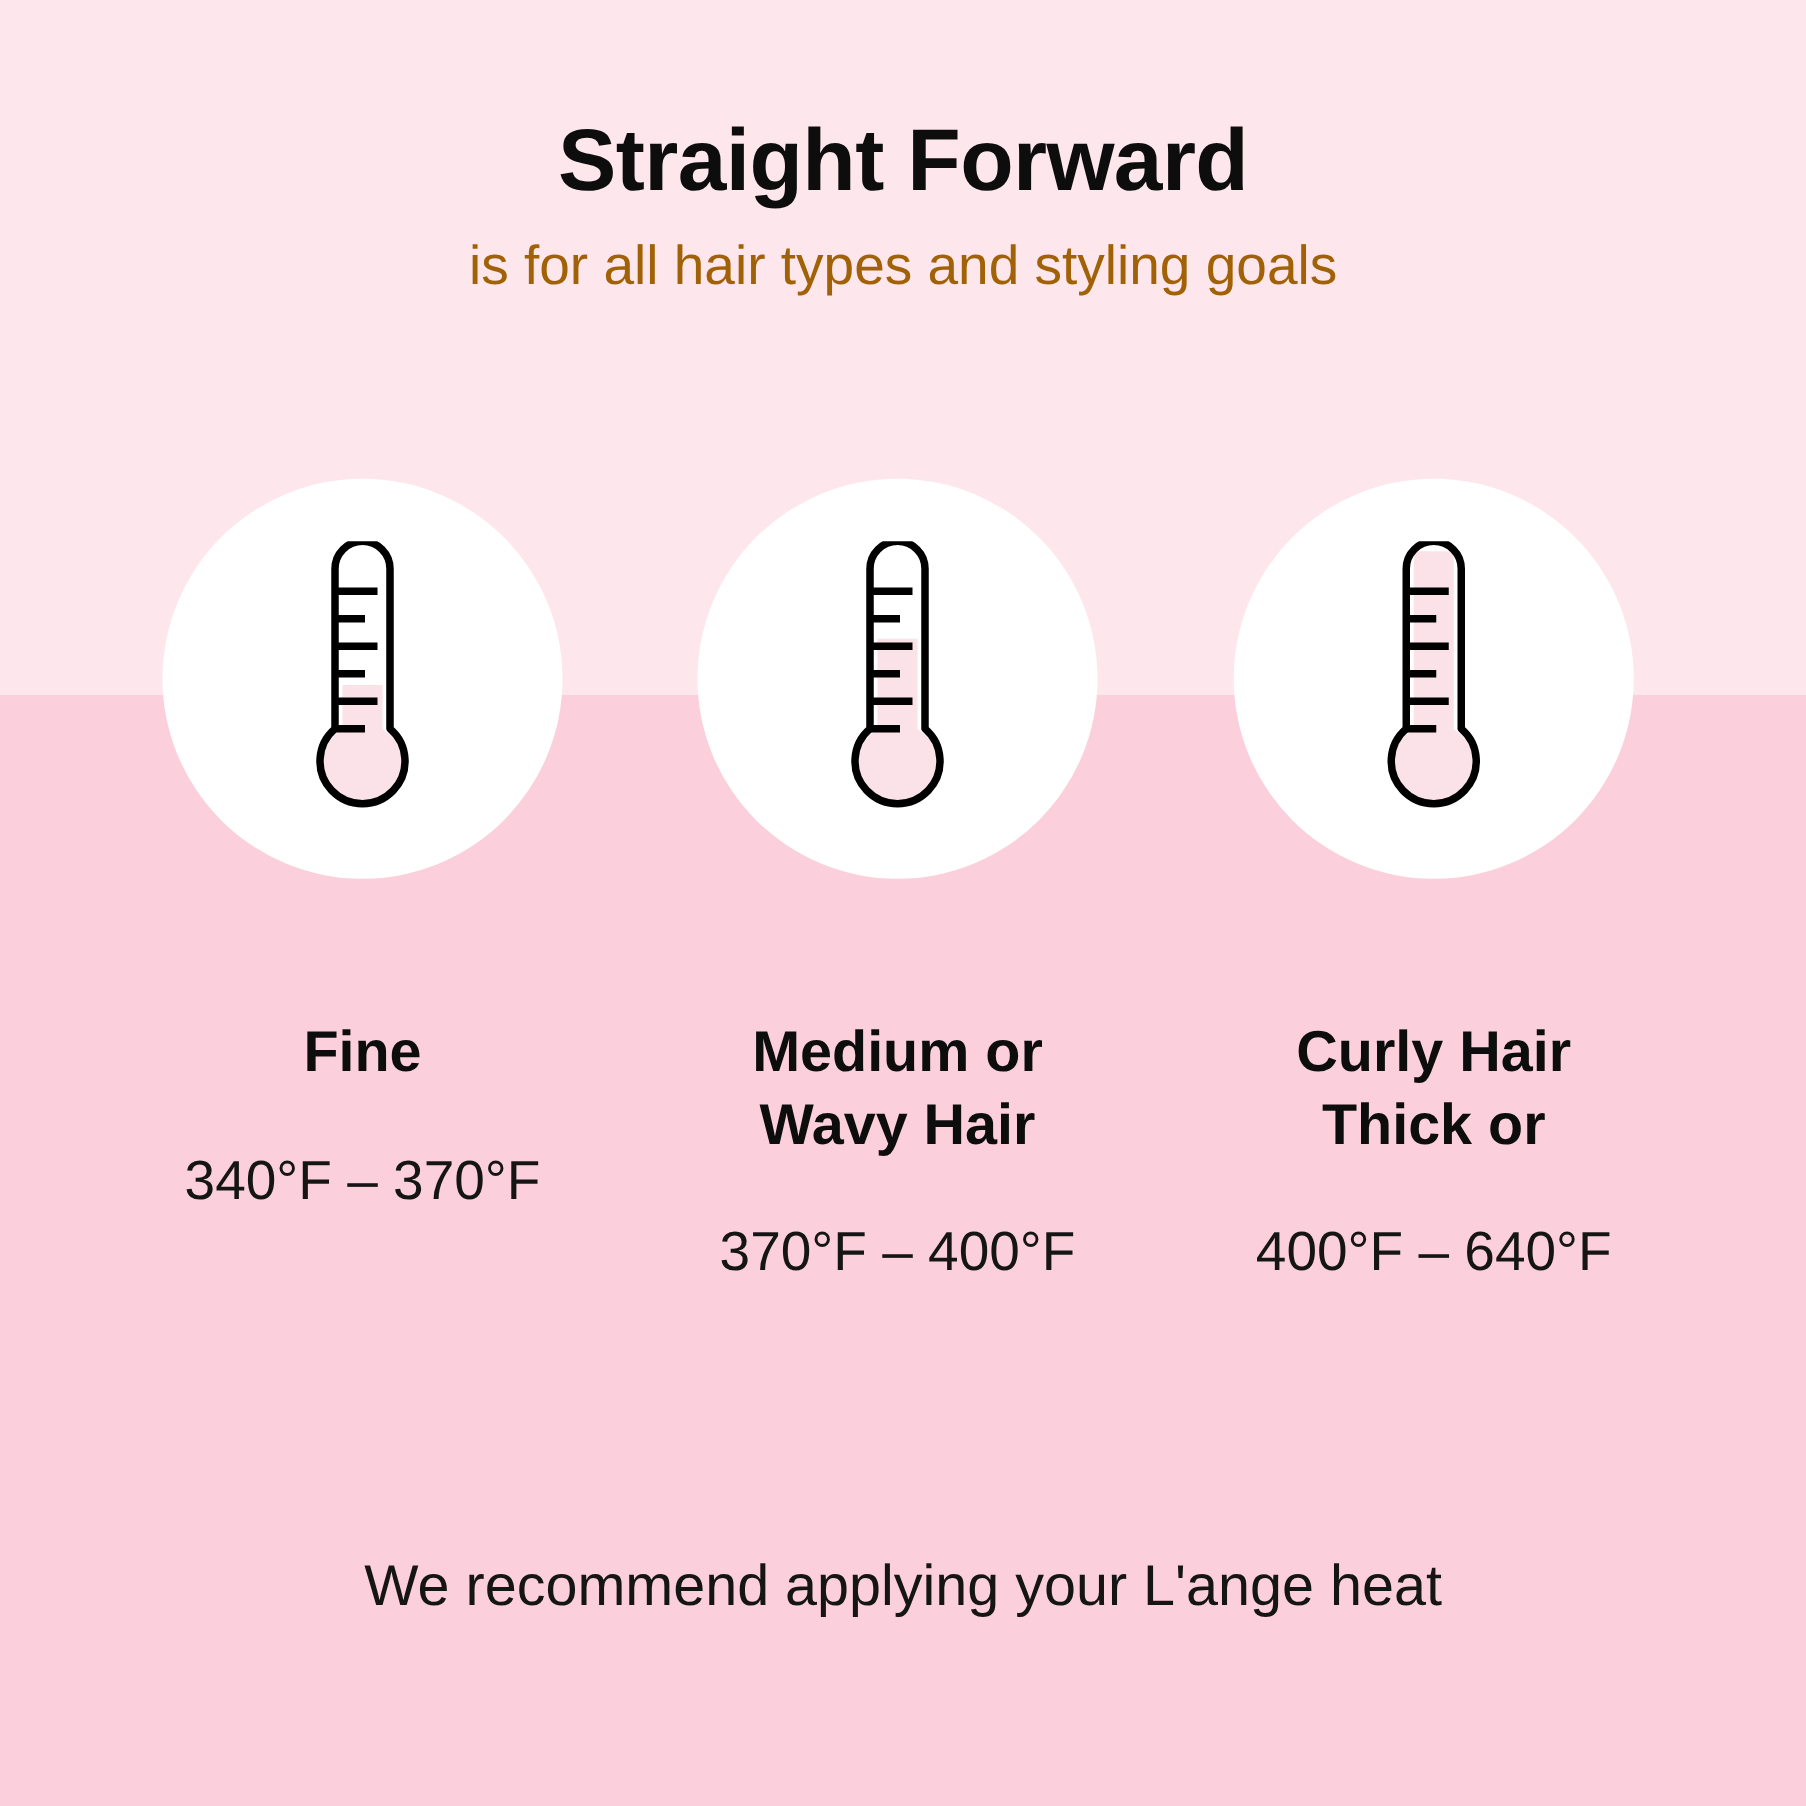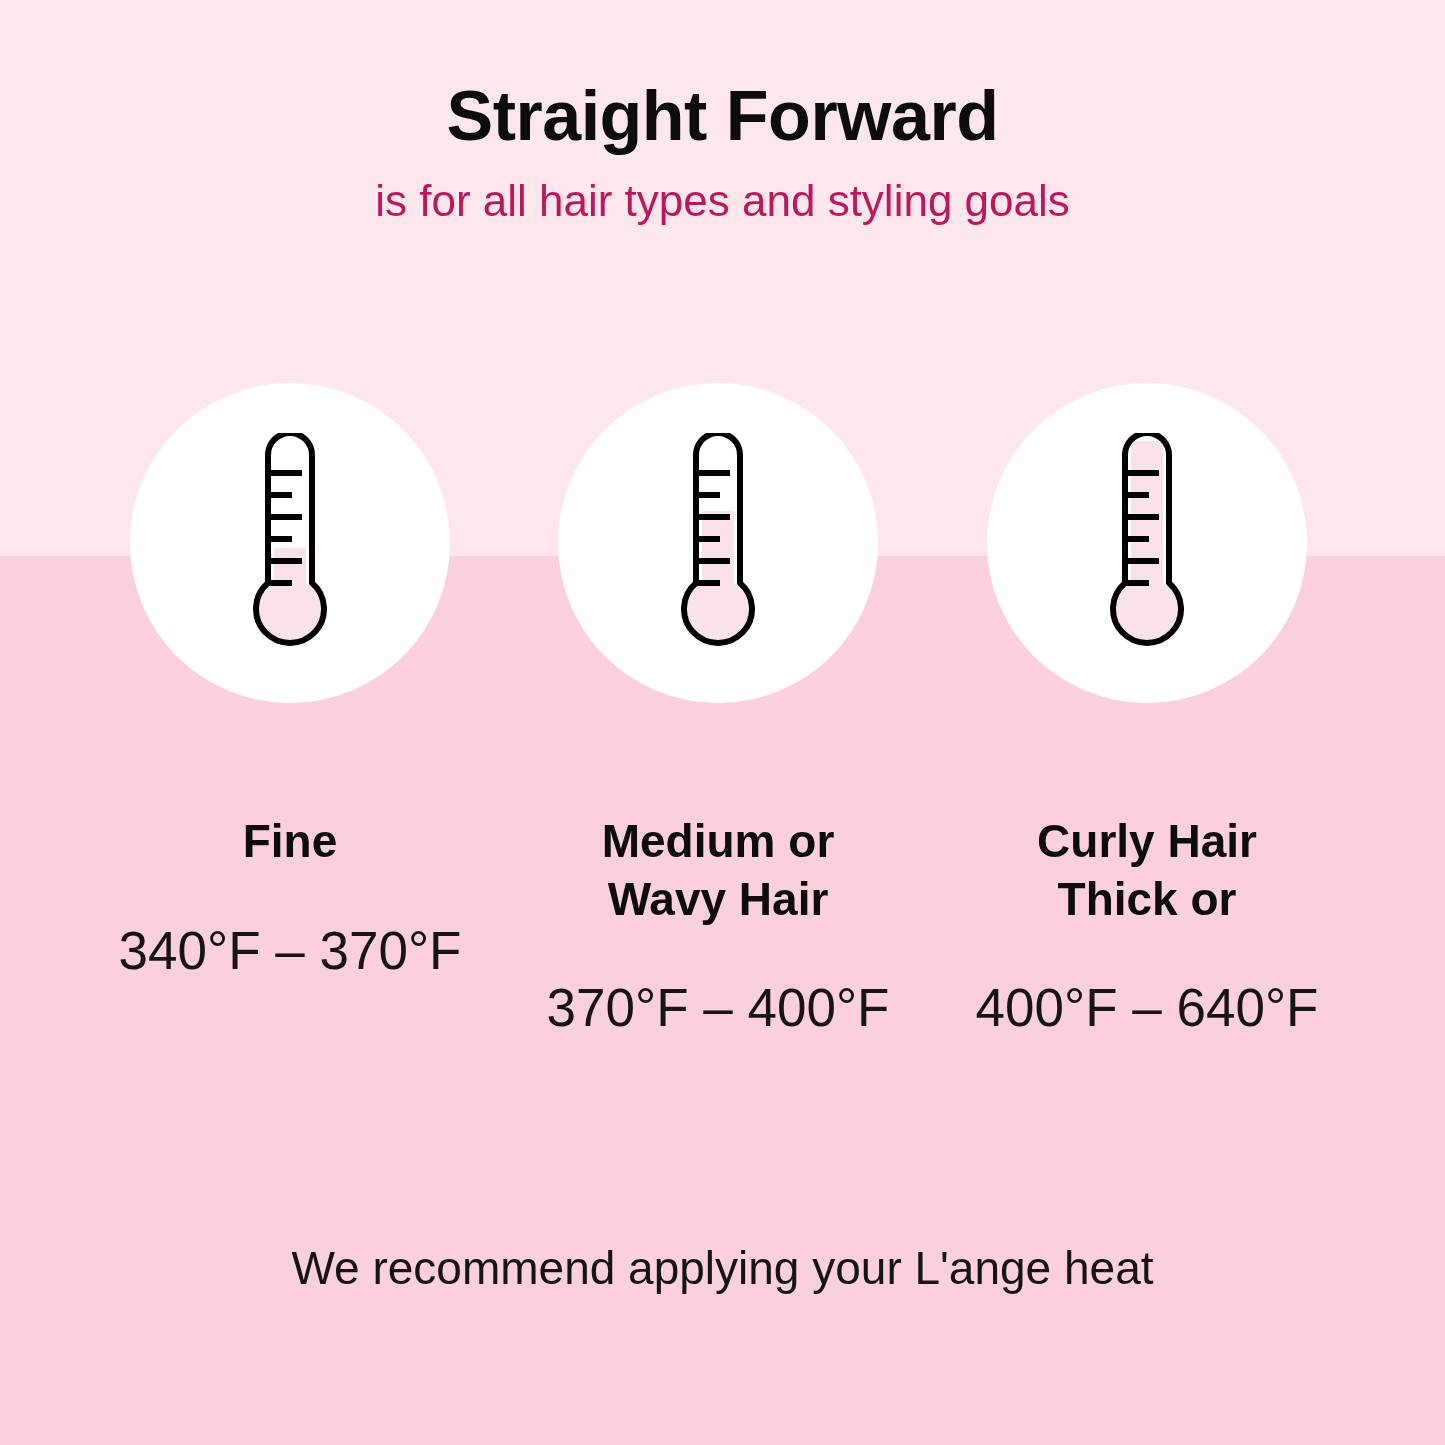--- a/index.html
+++ b/index.html
@@ -35,26 +35,26 @@
     top: 80px;
     width: 1445px;
     text-align: center;
   }
   .title {
     font-size: 70px;
     font-weight: 700;
     color: #0d0d0d;
     letter-spacing: -0.5px;
     line-height: 1.05;
-    margin: 0;
+    margin: 12px;
   }
   .subtitle {
     font-size: 44px;
     font-weight: 400;
-    color: #be185d;
+    color: #a16207;
     line-height: 1.15;
     margin: 22px 0 0 0;
   }
 
   
   .columns {
     position: absolute;
     left: 0;
     top: 0;
     width: 1445px;
@@ -88,21 +88,21 @@
 
   .hair-type {
     margin-top: 110px;
     font-size: 46px;
     font-weight: 700;
     color: #0d0d0d;
     line-height: 1.25;
   }
   .temp-range {
     margin-top: 48px;
-    font-size: 53px;
+    font-size: 44px;
     font-weight: 400;
     color: #151515;
     line-height: 1.2;
   }
 
   
   .footer {
     position: absolute;
     left: 0;
     top: 1235px;

